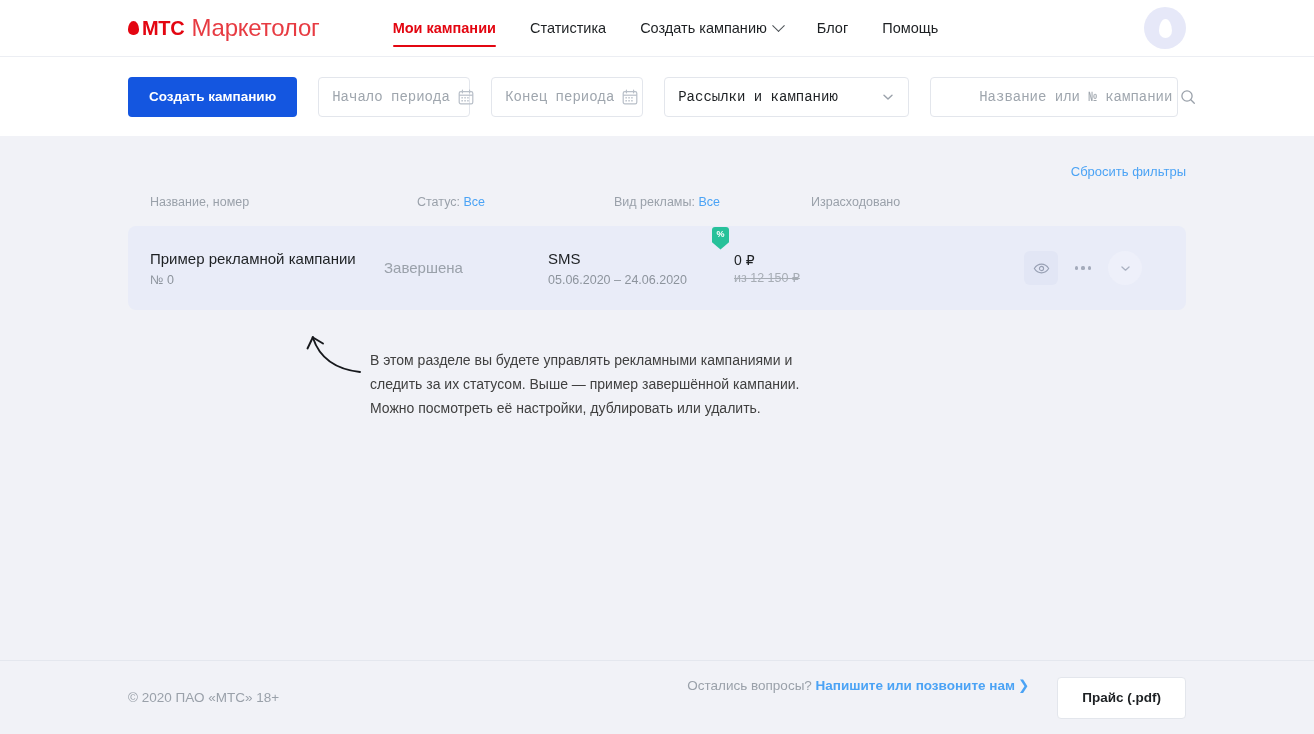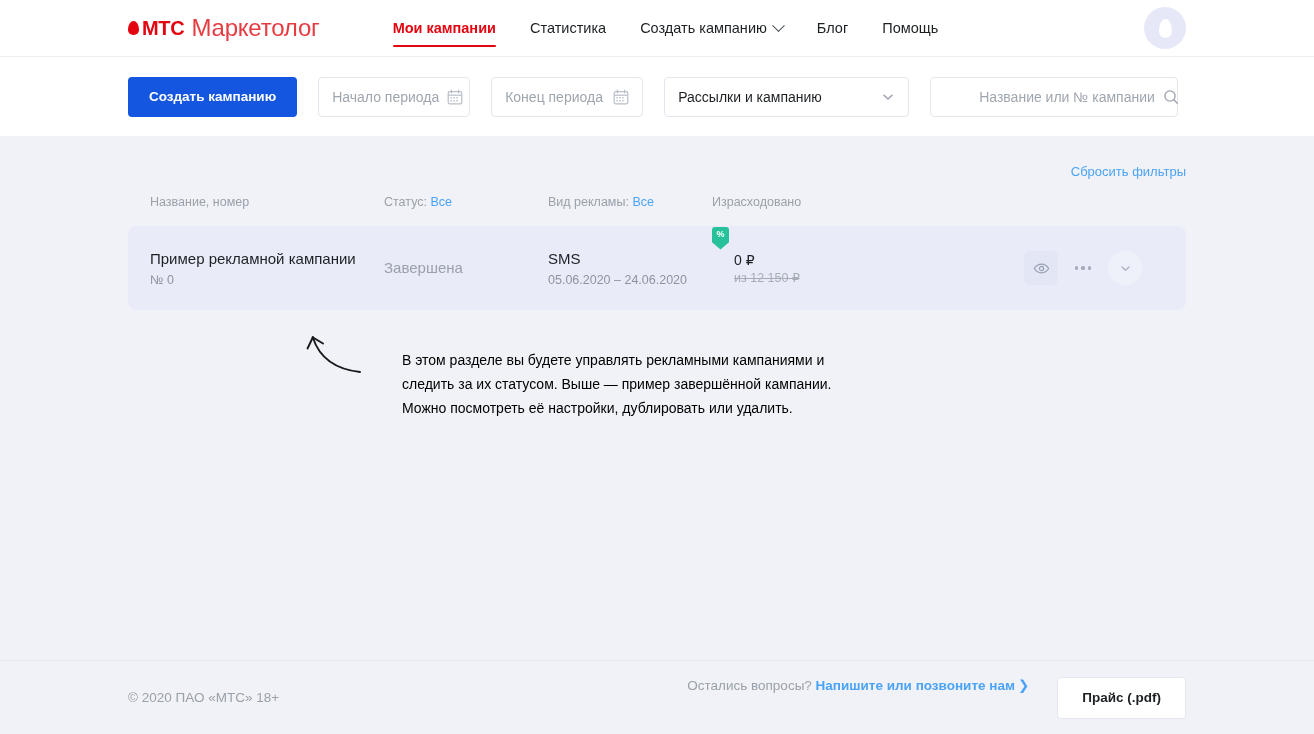--- a/index.html
+++ b/index.html
@@ -168,20 +168,21 @@
     align-items: center;
     padding: 0 13px;
     cursor: pointer;
     position: relative;
   }
   .field-text {
     font-size: 14px;
     color: #9fa6ae;
     flex: 1 1 auto;
     white-space: nowrap;
+    font-family: Liberation Mono, monospace;
   }
   .field.date { width: 152px; }
   .field.select { width: 245px; }
   .field.search { width: 248px; padding-left: 48px; }
   .field.select .field-text { color: #1d2023; }
 
   .ico {
     flex: 0 0 auto;
     display: block;
     margin-left: 8px;
@@ -206,20 +207,21 @@
     cursor: pointer;
     white-space: nowrap;
   }
 
   .table-head {
     display: flex;
     align-items: center;
     height: 32px;
     padding: 0 22px;
     margin-top: 7px;
+    gap: 33px;
   }
   .th {
     font-size: 12.5px;
     color: #9aa1aa;
     white-space: nowrap;
   }
   .th .val { color: #4ba3f5; cursor: pointer; }
   .th.c-name   { width: 234px; }
   .th.c-status { width: 164px; }
   .th.c-type   { width: 164px; }
@@ -342,24 +344,23 @@
     left: 296px;
     top: 188px;
     display: flex;
     align-items: flex-start;
     gap: 4px;
   }
   .annotation-arrow { margin-top: 2px; }
   .annotation-text {
     font-size: 14px;
     line-height: 24px;
-    color: #000000;
+    color: #404040;
     padding-top: 24px;
     white-space: pre-line;
-    margin-left: 32px;
   }
 
   
   .footer {
     flex: 0 0 auto;
     height: 74px;
     border-top: 1px solid #e4e7ee;
     display: flex;
     align-items: center;
     padding: 0 128px;

